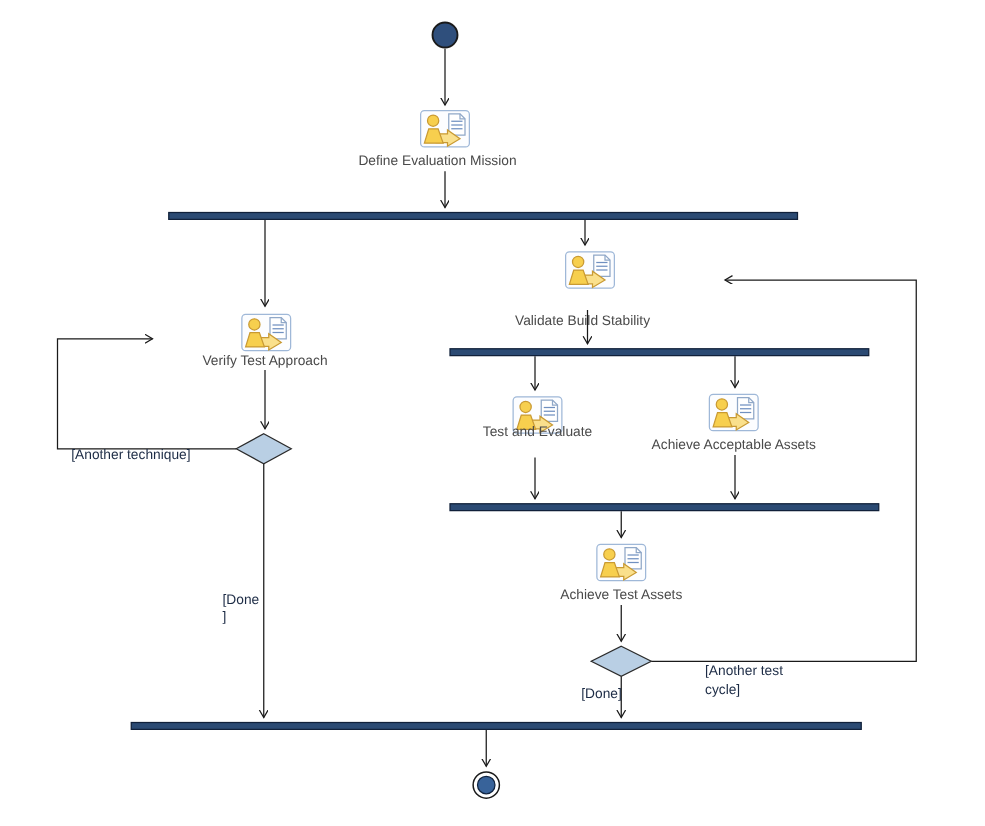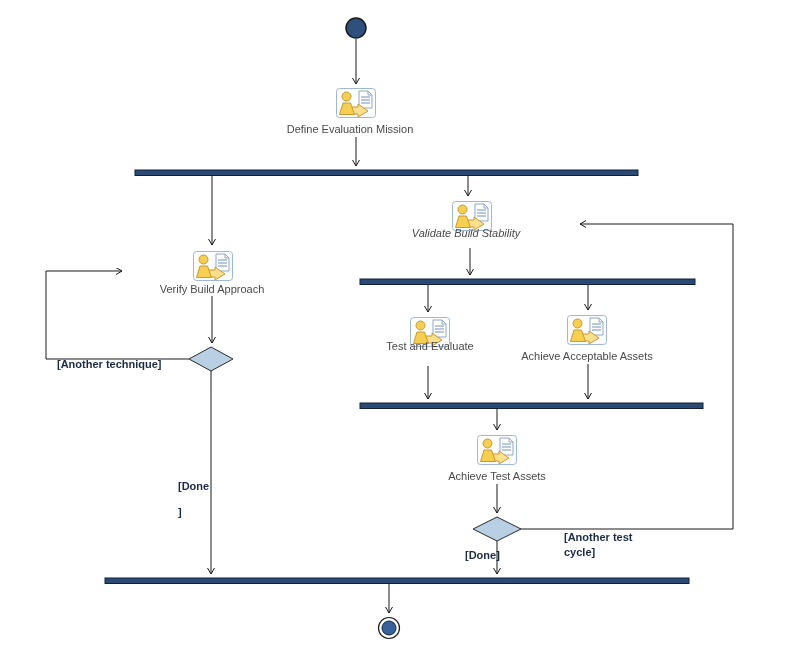--- a/index.html
+++ b/index.html
@@ -23,26 +23,26 @@
     transform:translateX(-50%);
     font-size:11px;
     line-height:13px;
     color:var(--activity-label,#4a4a4a);
     white-space:nowrap;
     text-align:center;
   }
   .guard-label{
     position:absolute;
     font-size:11px;
-    font-weight:bold;
+    font-weight:normal;
     color:var(--guard-label,#1c2b45);
     white-space:pre-line;
     line-height:15px;
   }
-  .guard-label.tall{line-height:26px;}
+  .guard-label.tall{line-height:14px;}
   .bar{fill:var(--bar,#2b4a73);stroke:var(--bar-border,#10203a);stroke-width:1;}
   .connector{stroke:var(--connector,#1a1a1a);stroke-width:1;fill:none;}
   .diamond{fill:var(--diamond-fill,#b9cfe4);stroke:var(--diamond-border,#2b2b2b);stroke-width:1;}
 </style>
 </head>
 <body>
 
 <div id="canvas">
 
   <svg id="diagram-svg" width="788" height="661" viewBox="0 0 788 661">
@@ -96,22 +96,22 @@
     <use href="#act-icon" x="452" y="201"></use>
     <use href="#act-icon" x="410" y="317"></use>
     <use href="#act-icon" x="567" y="315"></use>
     <use href="#act-icon" x="477" y="435"></use>
 
     <circle cx="389" cy="628" r="10.5" fill="#ffffff" stroke="#1a1a1a" stroke-width="1.2"></circle>
     <circle cx="389" cy="628" r="7" fill="#38639a" stroke="#10233f" stroke-width="1"></circle>
   </svg>
 
   <div class="activity-label" style="left:350px;top:123px;">Define Evaluation Mission</div>
-  <div class="activity-label" style="left:212px;top:283px;">Verify Build Approach</div>
-  <div class="activity-label" style="left:466px;top:227px;font-style:italic;">Validate Build Stability</div>
+  <div class="activity-label" style="left:212px;top:283px;">Verify Test Approach</div>
+  <div class="activity-label" style="left:466px;top:251px;">Validate Build Stability</div>
   <div class="activity-label" style="left:430px;top:340px;">Test and Evaluate</div>
   <div class="activity-label" style="left:587px;top:350px;">Achieve Acceptable Assets</div>
   <div class="activity-label" style="left:497px;top:470px;">Achieve Test Assets</div>
 
   <div class="guard-label" style="left:57px;top:357px;">[Another technique]</div>
   <div class="guard-label tall" style="left:178px;top:473px;">[Done
 ]</div>
   <div class="guard-label" style="left:465px;top:548px;text-align:right;">[Done]</div>
   <div class="guard-label" style="left:564px;top:530px;">[Another test
 cycle]</div>

